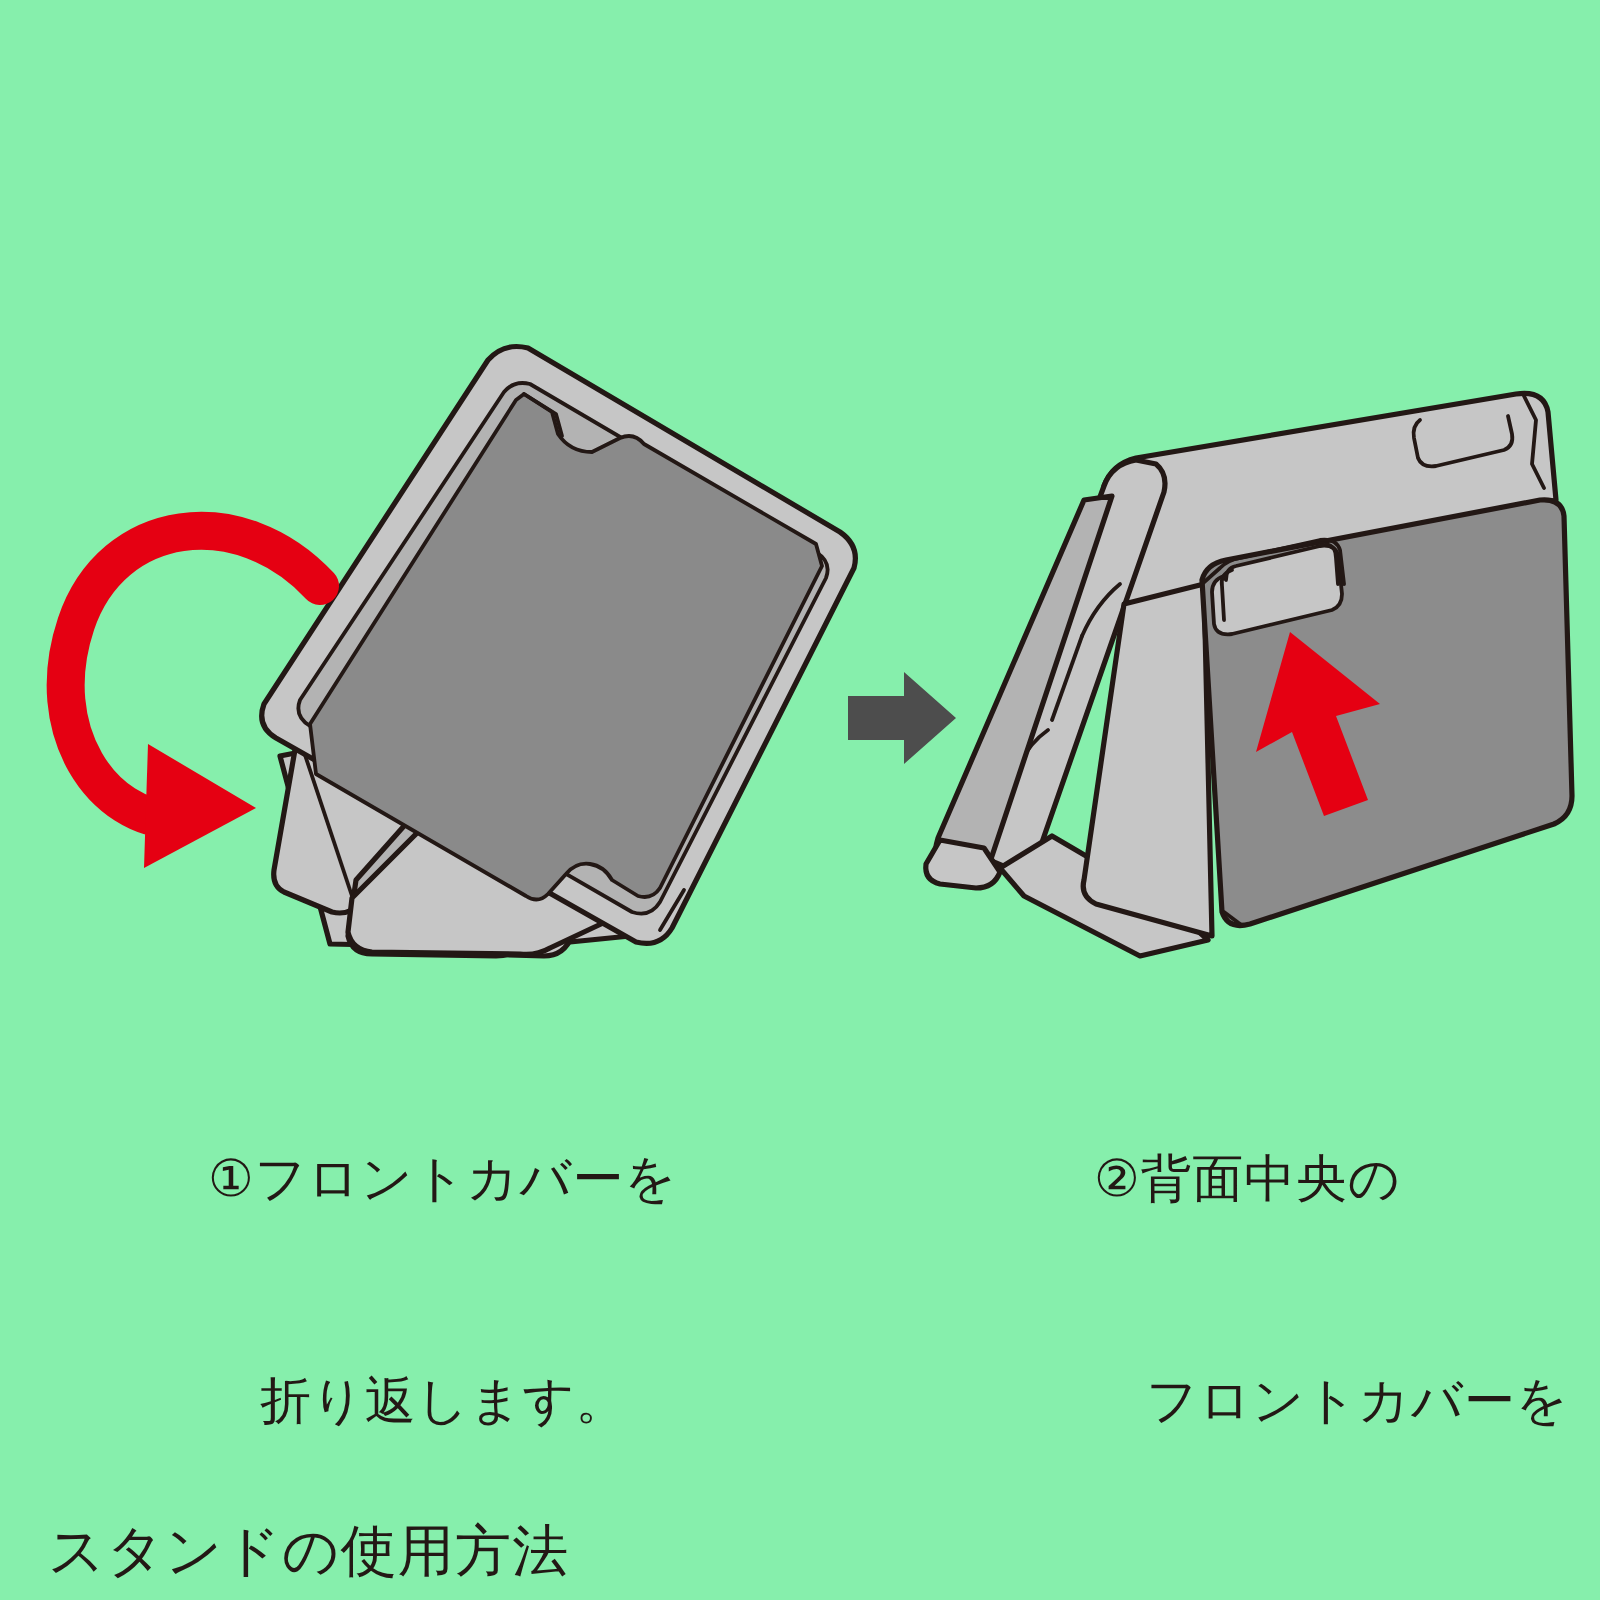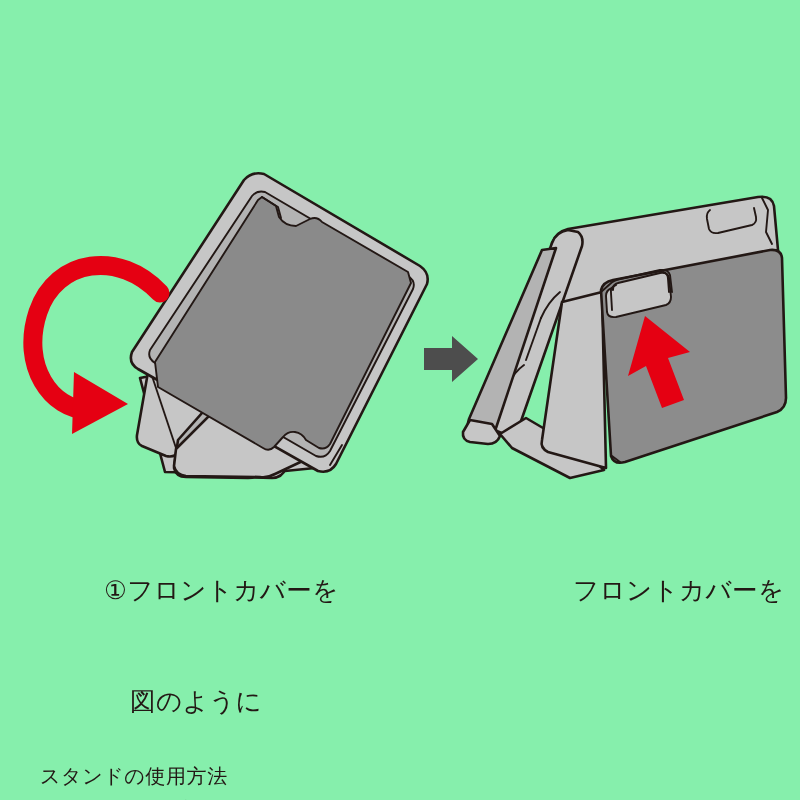--- a/index.html
+++ b/index.html
@@ -36,24 +36,24 @@
   #caption-step-1 {
     left: 104px;
     top: 498px;
   }
   #caption-step-2 {
     left: 547px;
     top: 498px;
   }
   #footer-heading {
     position: absolute;
-    left: 40px;
+    left: 24px;
     top: 757px;
     color: #231815;
-    font-size: 20px;
+    font-size: 28px;
     line-height: 38px;
     letter-spacing: 0.6px;
     white-space: pre;
   }
   .cap-line { display: block; }
   .cap-indent { display: block; padding-left: 26px; }
 </style>
 </head>
 <body>
 
@@ -321,24 +321,24 @@
       </g>
 
       <g>
         <path class="ol-thin" d="M 612 456 L 620 462"></path>
       </g>
     </g>
   </svg>
 
   <div class="caption" id="caption-step-1">
     <span class="cap-line">①フロントカバーを</span>
-    <span class="cap-indent">図のように</span>
     <span class="cap-indent">折り返します。</span>
   </div>
 
   <div class="caption" id="caption-step-2">
+    <span class="cap-line">②背面中央の</span>
     <span class="cap-indent">フロントカバーを</span>
     
   </div>
 
   <div id="footer-heading">スタンドの使用方法</div>
 
 </div>
 
 </body></html>

